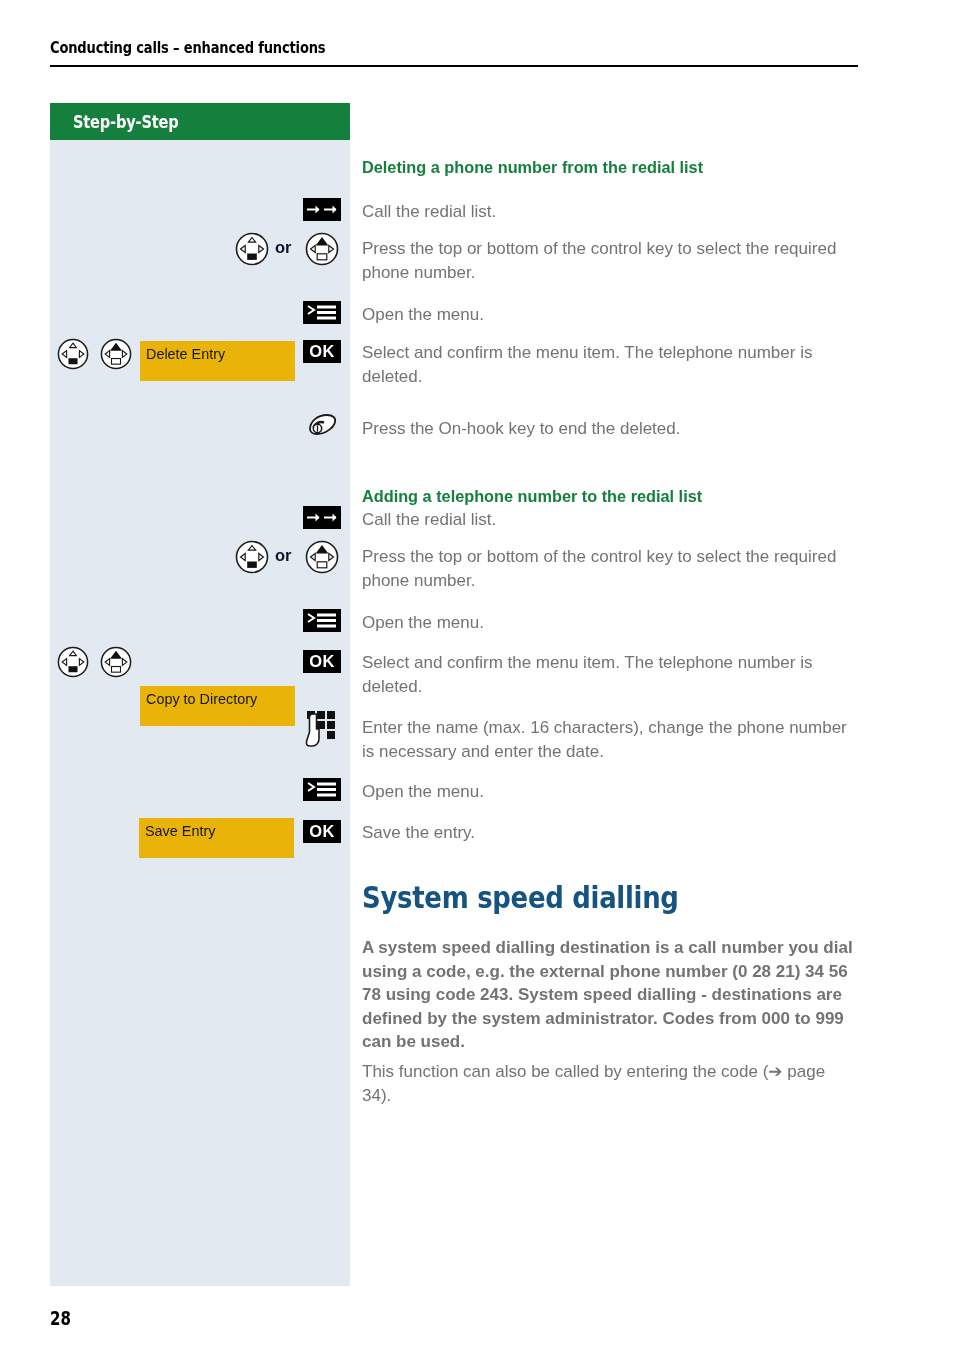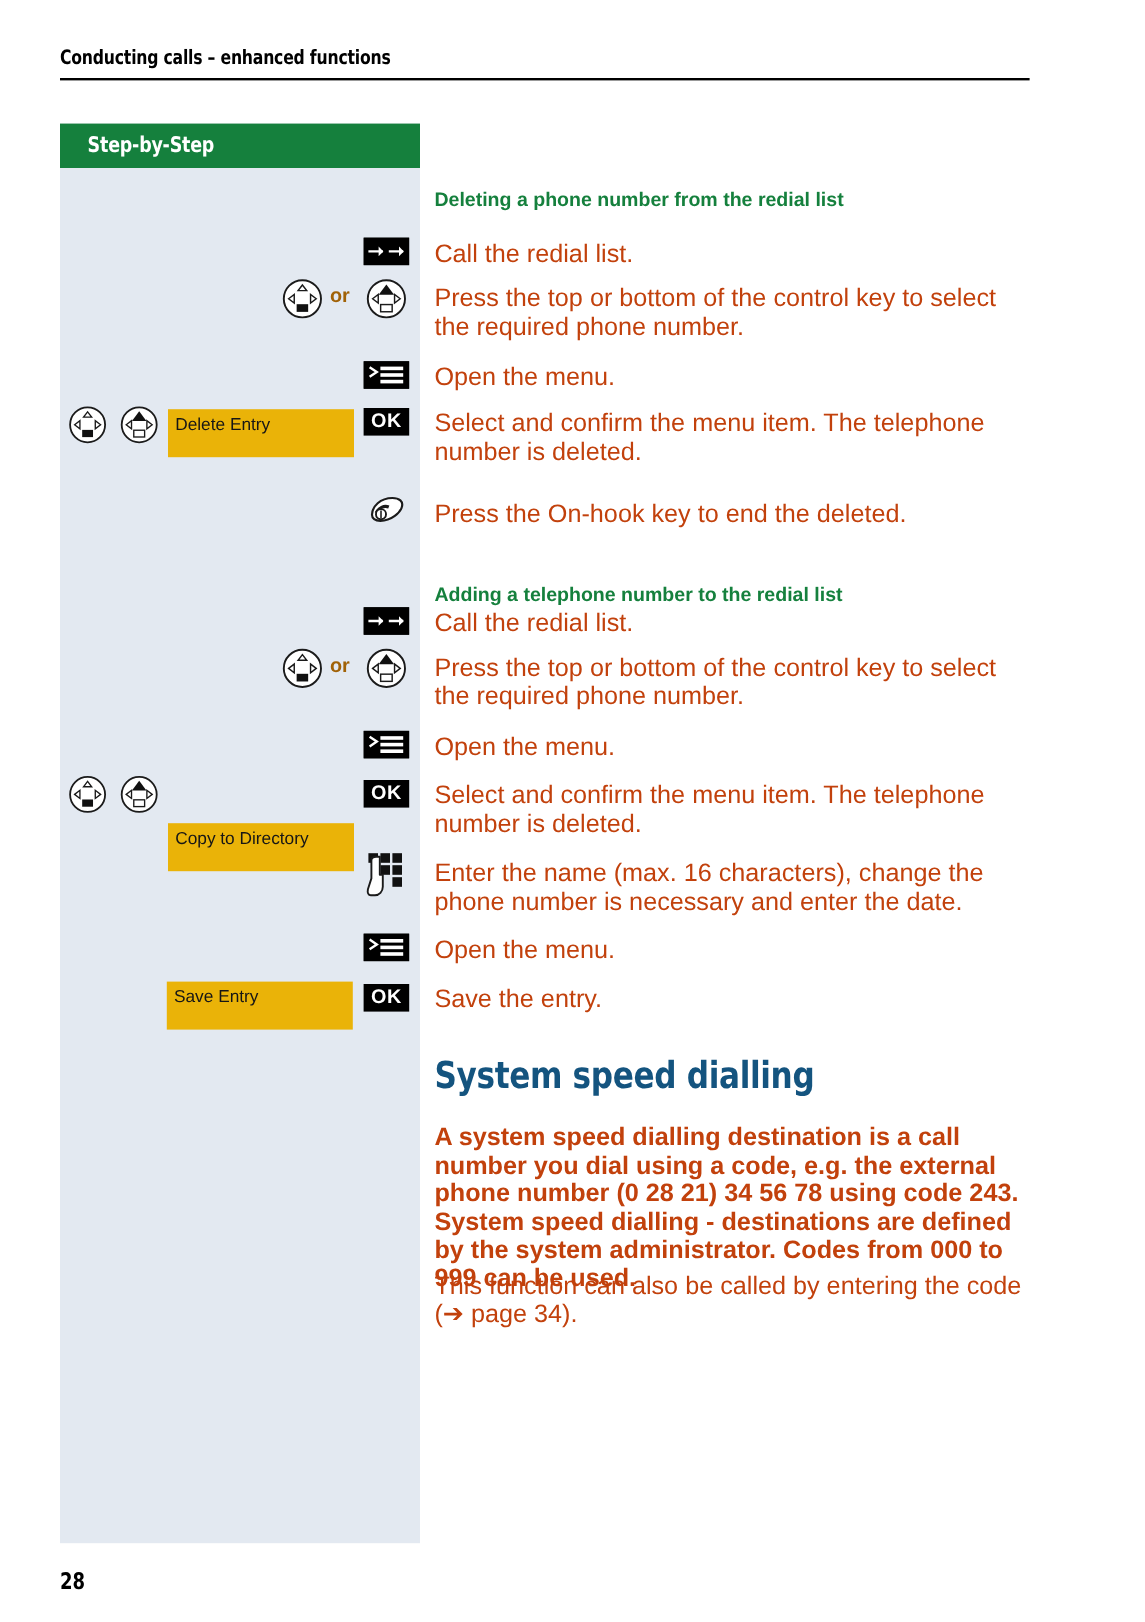--- a/index.html
+++ b/index.html
@@ -81,23 +81,23 @@
     font-weight: bold;
     font-size: 31px;
     line-height: 34px;
     font-family: "DejaVu Sans Condensed", "Liberation Sans Narrow", "Liberation Sans", sans-serif;
     letter-spacing: -0.3px;
     transform: scaleX(0.93);
     transform-origin: left center;
     white-space: nowrap;
   }
   .p-body {
-    font-size: 21px;
+    font-size: 17px;
     line-height: 23.5px;
-    color: #c2410c;
+    color: #737373;
     font-family: "Liberation Sans", sans-serif;
   }
 
   
   .icon-box {
     background: #000000;
     display: inline-block;
     position: relative;
   }
   .ico-redial {
@@ -136,21 +136,21 @@
     line-height: 18px;
     color: #161616;
     font-family: "Liberation Sans", sans-serif;
     white-space: nowrap;
   }
 
   
   .or-word {
     font-weight: bold;
     font-size: 16.5px;
-    color: #a16207;
+    color: #0f172a;
     font-family: "Liberation Sans", sans-serif;
   }
 
   
   .page-number {
     position: absolute;
     left: 50px;
     top: 1307px;
     font-family: "DejaVu Sans Condensed", "Liberation Sans Narrow", "Liberation Sans", sans-serif;
     font-weight: bold;

